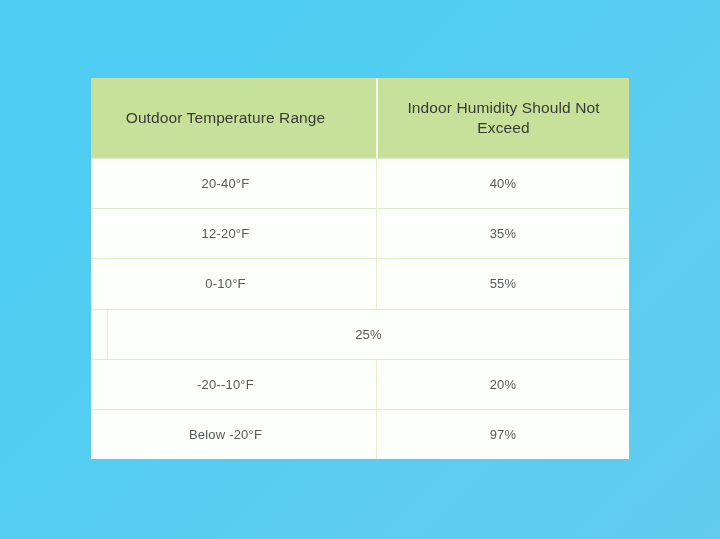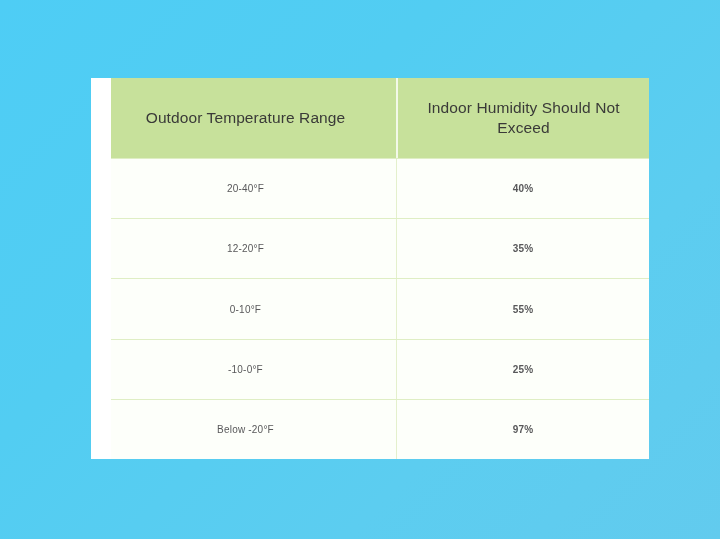--- a/index.html
+++ b/index.html
@@ -23,21 +23,20 @@
   #table-card {
     position: absolute;
     left: 91px;
     top: 78px;
     width: 538px;
     height: 381px;
     background: #ffffff;
     display: flex;
     flex-direction: column;
     overflow: hidden;
-    padding-left: 20px;
   }
 
   .table-row {
     display: flex;
     width: 100%;
   }
 
   .table-header-row {
     background: #c7e19b;
     height: 80px;
@@ -65,32 +64,31 @@
   }
 
   .col-right {
     flex: 1 1 auto;
     border-left: 2px solid #f3f9e9;
     margin-left: 16px;
   }
 
   .body-row .col-right {
     border-left: 1px solid #e4f0cc;
-    font-weight: bold;
   }
 
   .header-cell {
     font-size: 15.5px;
     color: #3a3a38;
     line-height: 1.32;
     letter-spacing: 0.1px;
   }
 
   .data-cell {
-    font-size: 10px;
+    font-size: 13px;
     color: #58585a;
     letter-spacing: 0.2px;
   }
 </style>
 </head>
 <body>
 
 <div id="canvas">
 
   <div id="table-card">
@@ -109,24 +107,27 @@
       <div class="cell col-left data-cell">12-20°F</div>
       <div class="cell col-right data-cell">35%</div>
     </div>
 
     <div class="table-row body-row">
       <div class="cell col-left data-cell">0-10°F</div>
       <div class="cell col-right data-cell">55%</div>
     </div>
 
     <div class="table-row body-row">
-      <div class="cell col-left data-cell">-10-0°F</div>
       <div class="cell col-right data-cell">25%</div>
     </div>
 
+    <div class="table-row body-row">
+      <div class="cell col-left data-cell">-20--10°F</div>
+      <div class="cell col-right data-cell">20%</div>
+    </div>
 
     <div class="table-row body-row">
       <div class="cell col-left data-cell">Below -20°F</div>
       <div class="cell col-right data-cell">97%</div>
     </div>
 
   </div>
 </div>
 
 </body></html>

